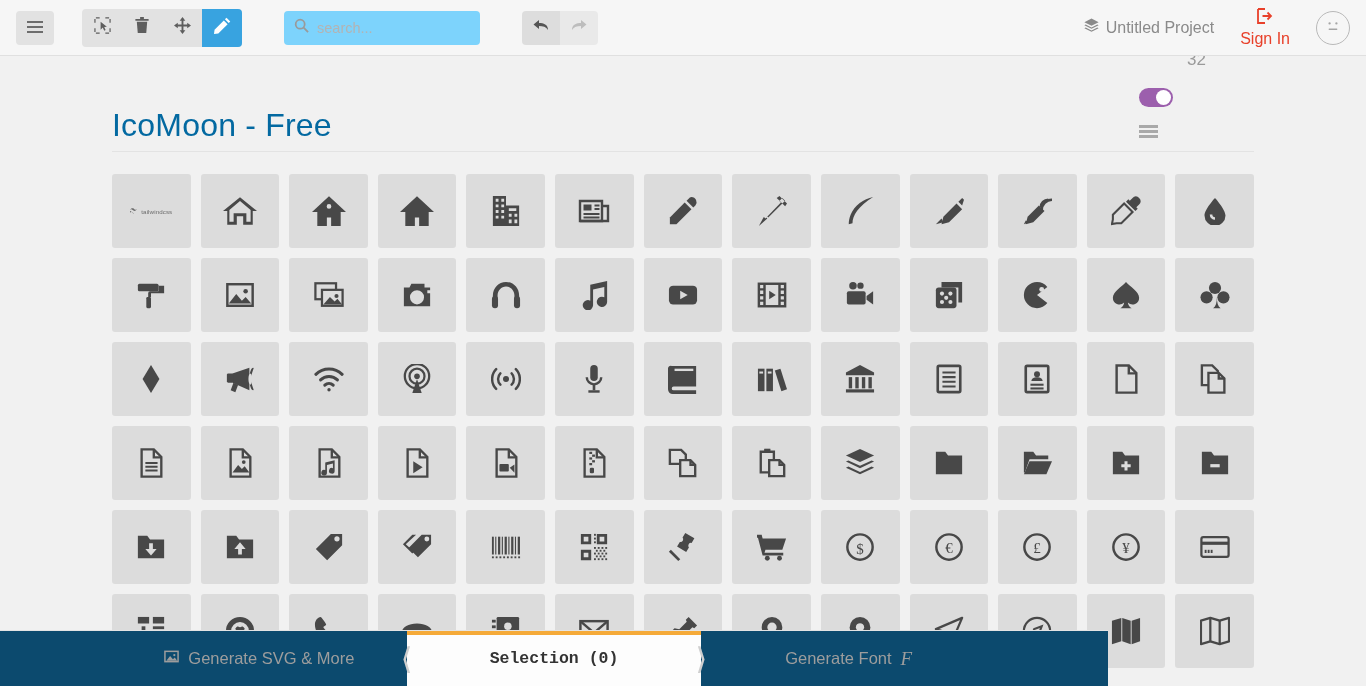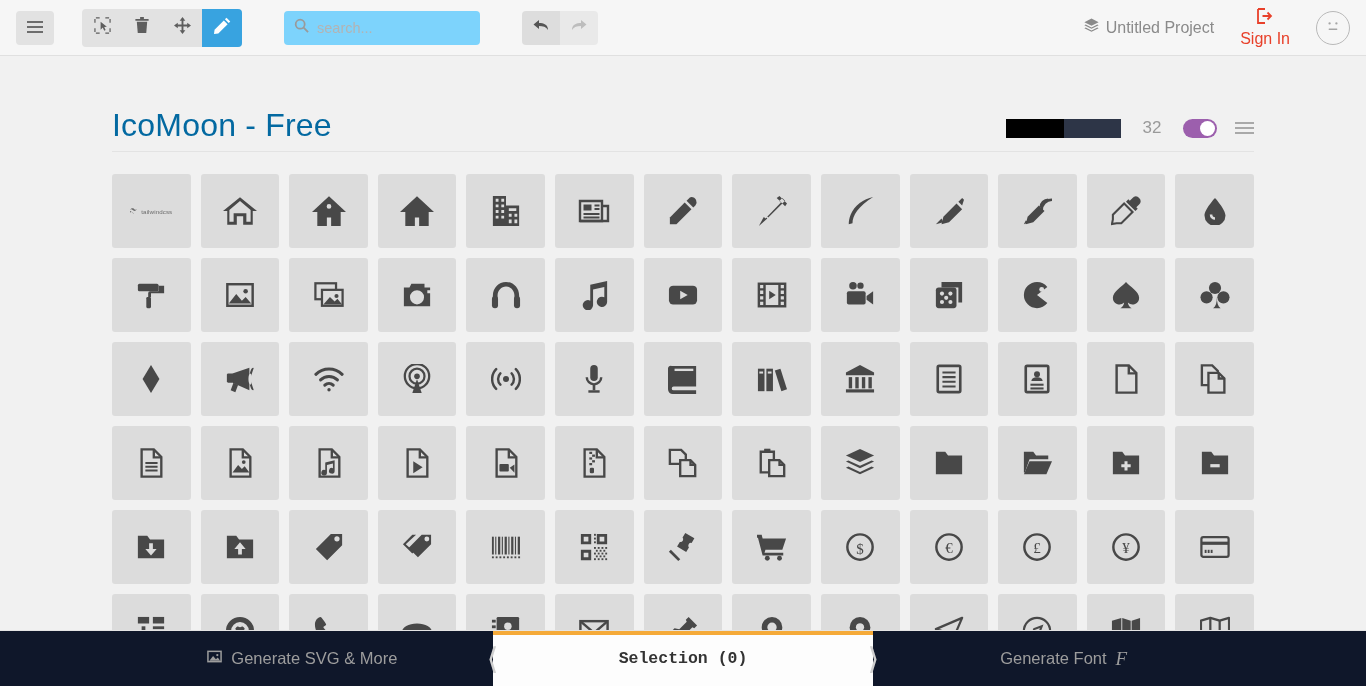--- a/index.html
+++ b/index.html
@@ -112,22 +112,23 @@
     border-bottom: 1px solid #e3e3e3;
     padding-bottom: 10px;
     height: 96px;
   }
   .set-title {
     font-size: 32px; color: #0369a1; font-weight: 400;
     letter-spacing: 0.2px; line-height: 1;
   }
   .set-tools {
     margin-left: auto;
-    display: flex; align-items: center; gap: 18px;
+    display: flex; gap: 18px;
     padding-bottom: 3px;
+    flex-direction: column;
   }
   .swatches { display: flex; height: 19px; width: 115px; cursor: pointer; }
   .swatch { flex: 1 1 auto; height: 100%; }
   .glyph-count { color: #9a9a9a; font-size: 17px; min-width: 26px; text-align: center; }
   .toggle {
     width: 34px; height: 19px; border-radius: 10px;
     background: #9c5fad; position: relative; cursor: pointer;
   }
   .toggle::after {
     content: ""; position: absolute;
@@ -155,22 +156,22 @@
   .icon-cell svg { display: block; }
   .wordmark {
     font-size: 6.2px; color: #6b6b6b;
     display: flex; align-items: center; gap: 2px;
     letter-spacing: 0.1px;
   }
 
   
   .footer {
     position: absolute; left: 0; bottom: 0;
-    width: 1366px; height: 56px;
-    background: #0f172a;
+    width: 1108px; height: 56px;
+    background: #0c4a6e;
     border-top: 1px solid #e4e4e4;
   }
   .footer-inner {
     position: relative;
     height: 100%;
     margin: 0 112px;
     display: flex; align-items: center;
   }
   .footer-tab {
     flex: 1 1 0;

